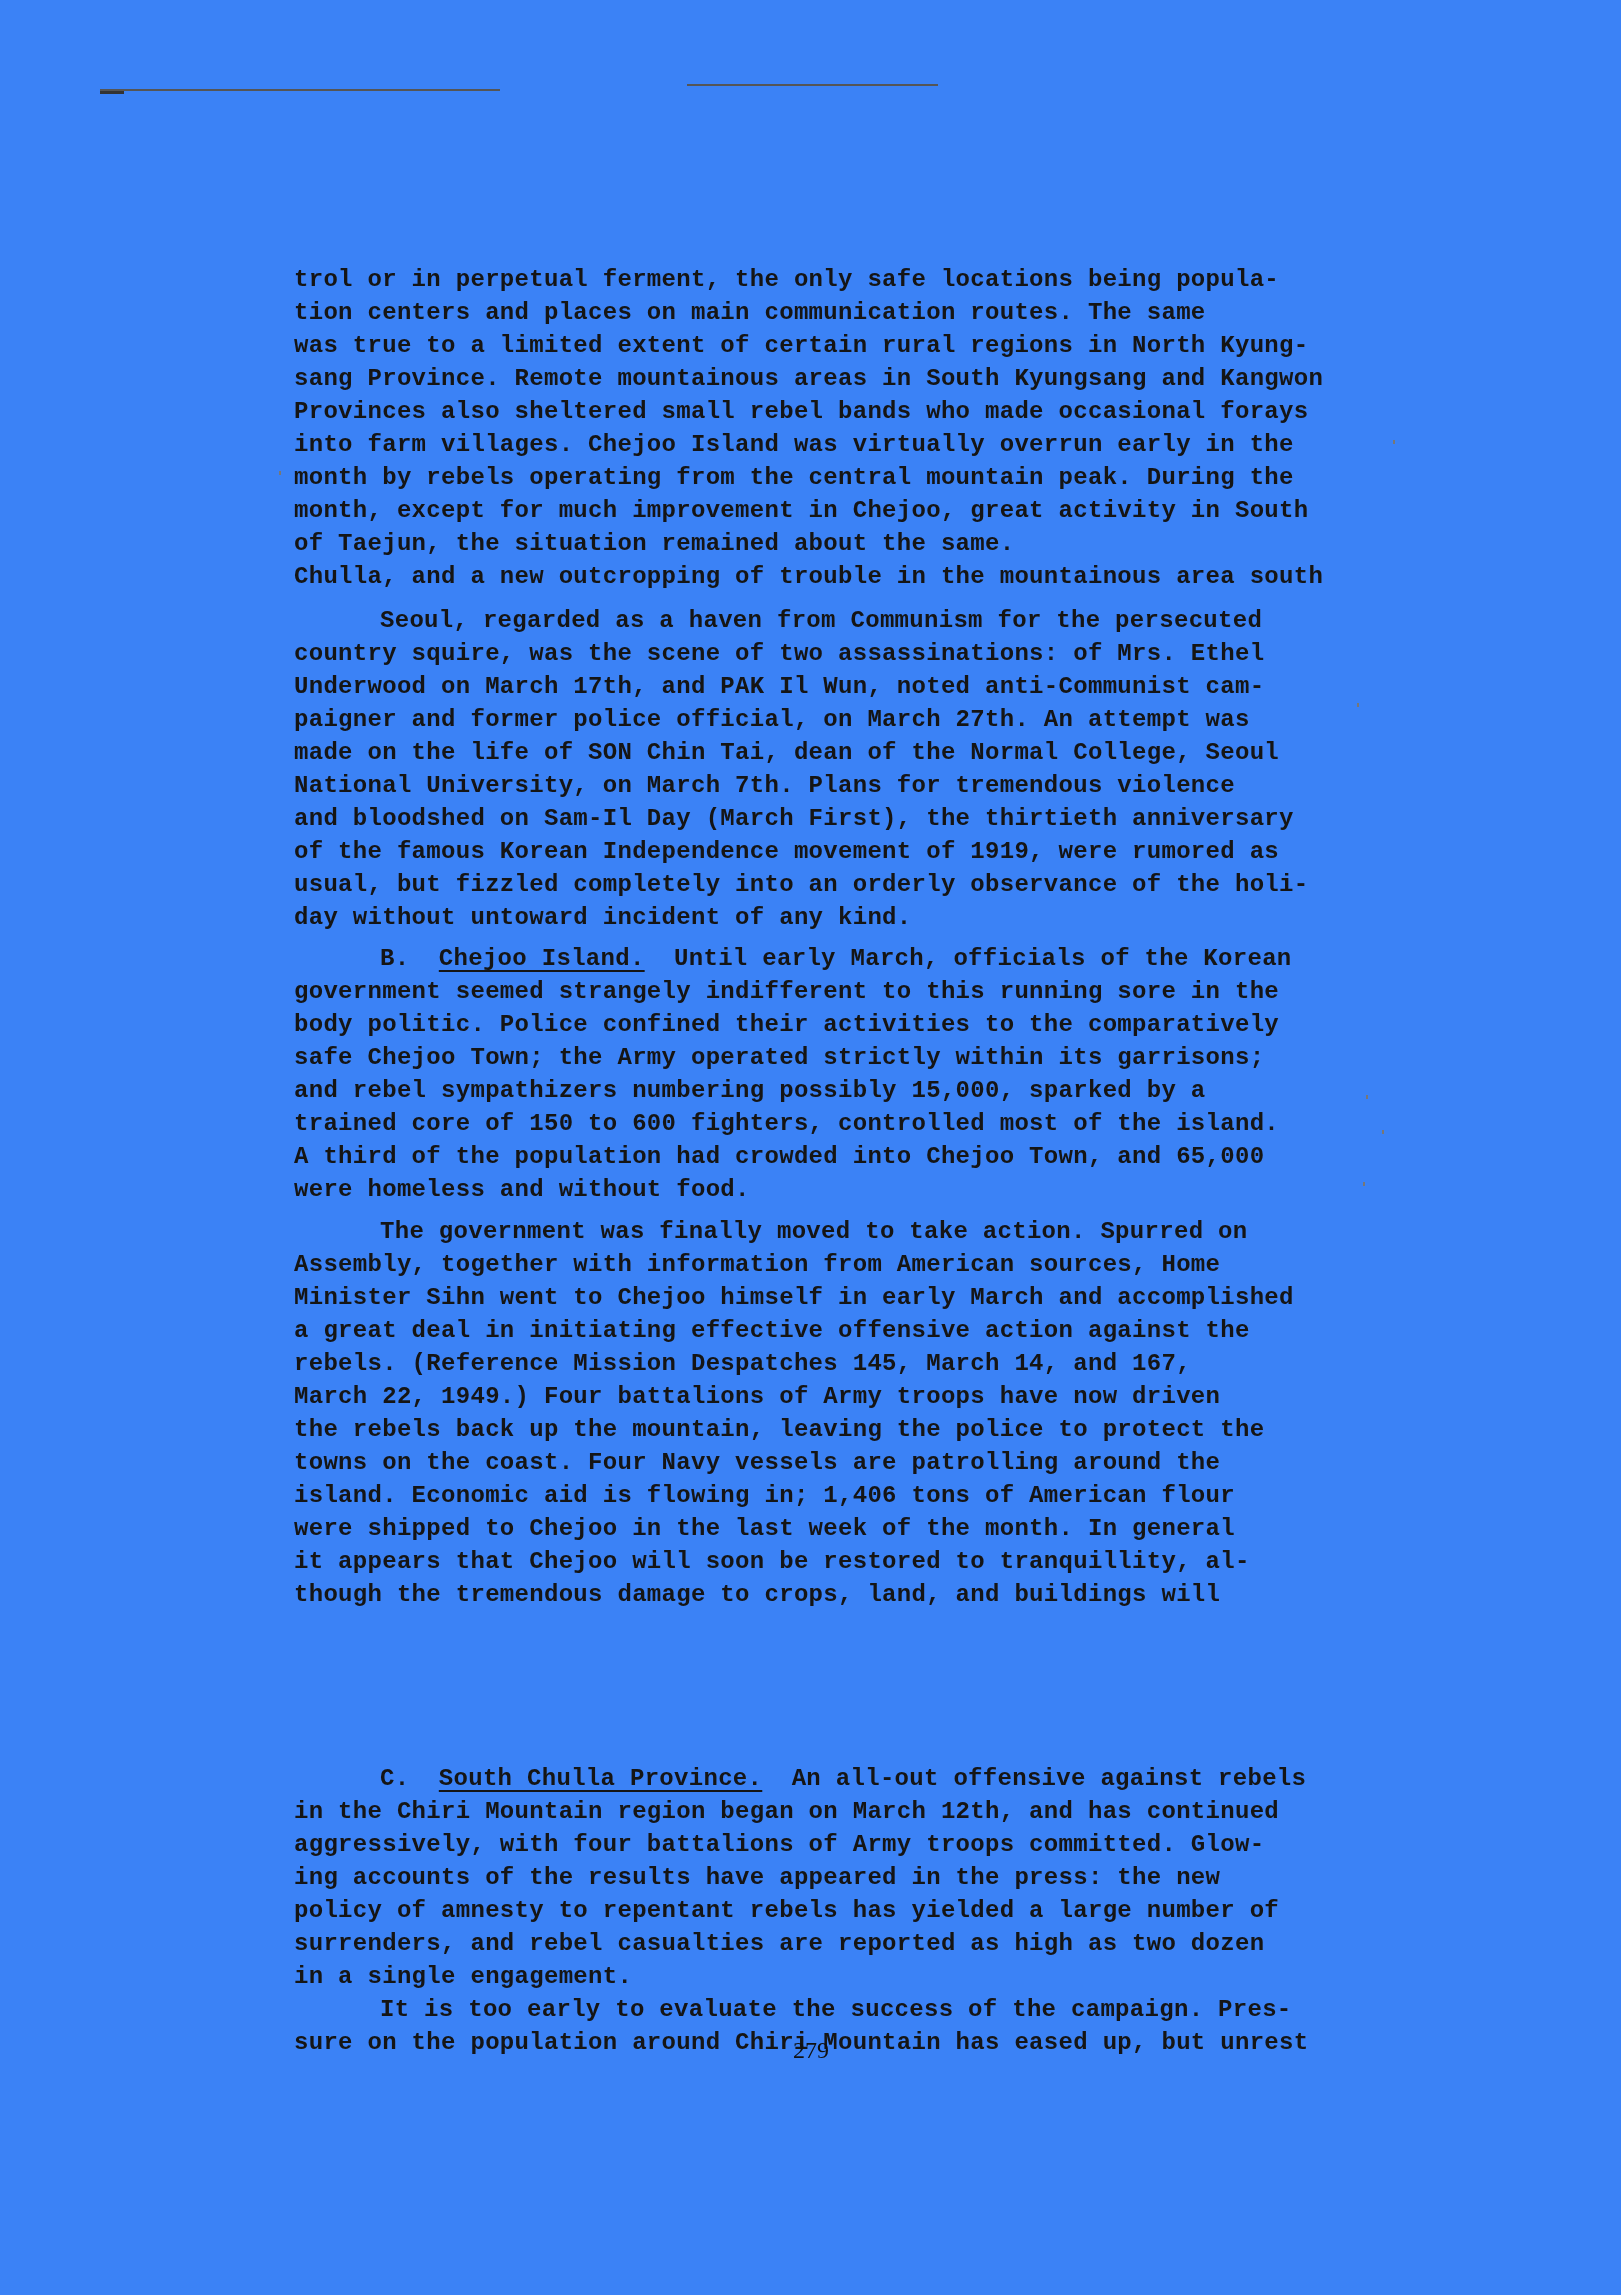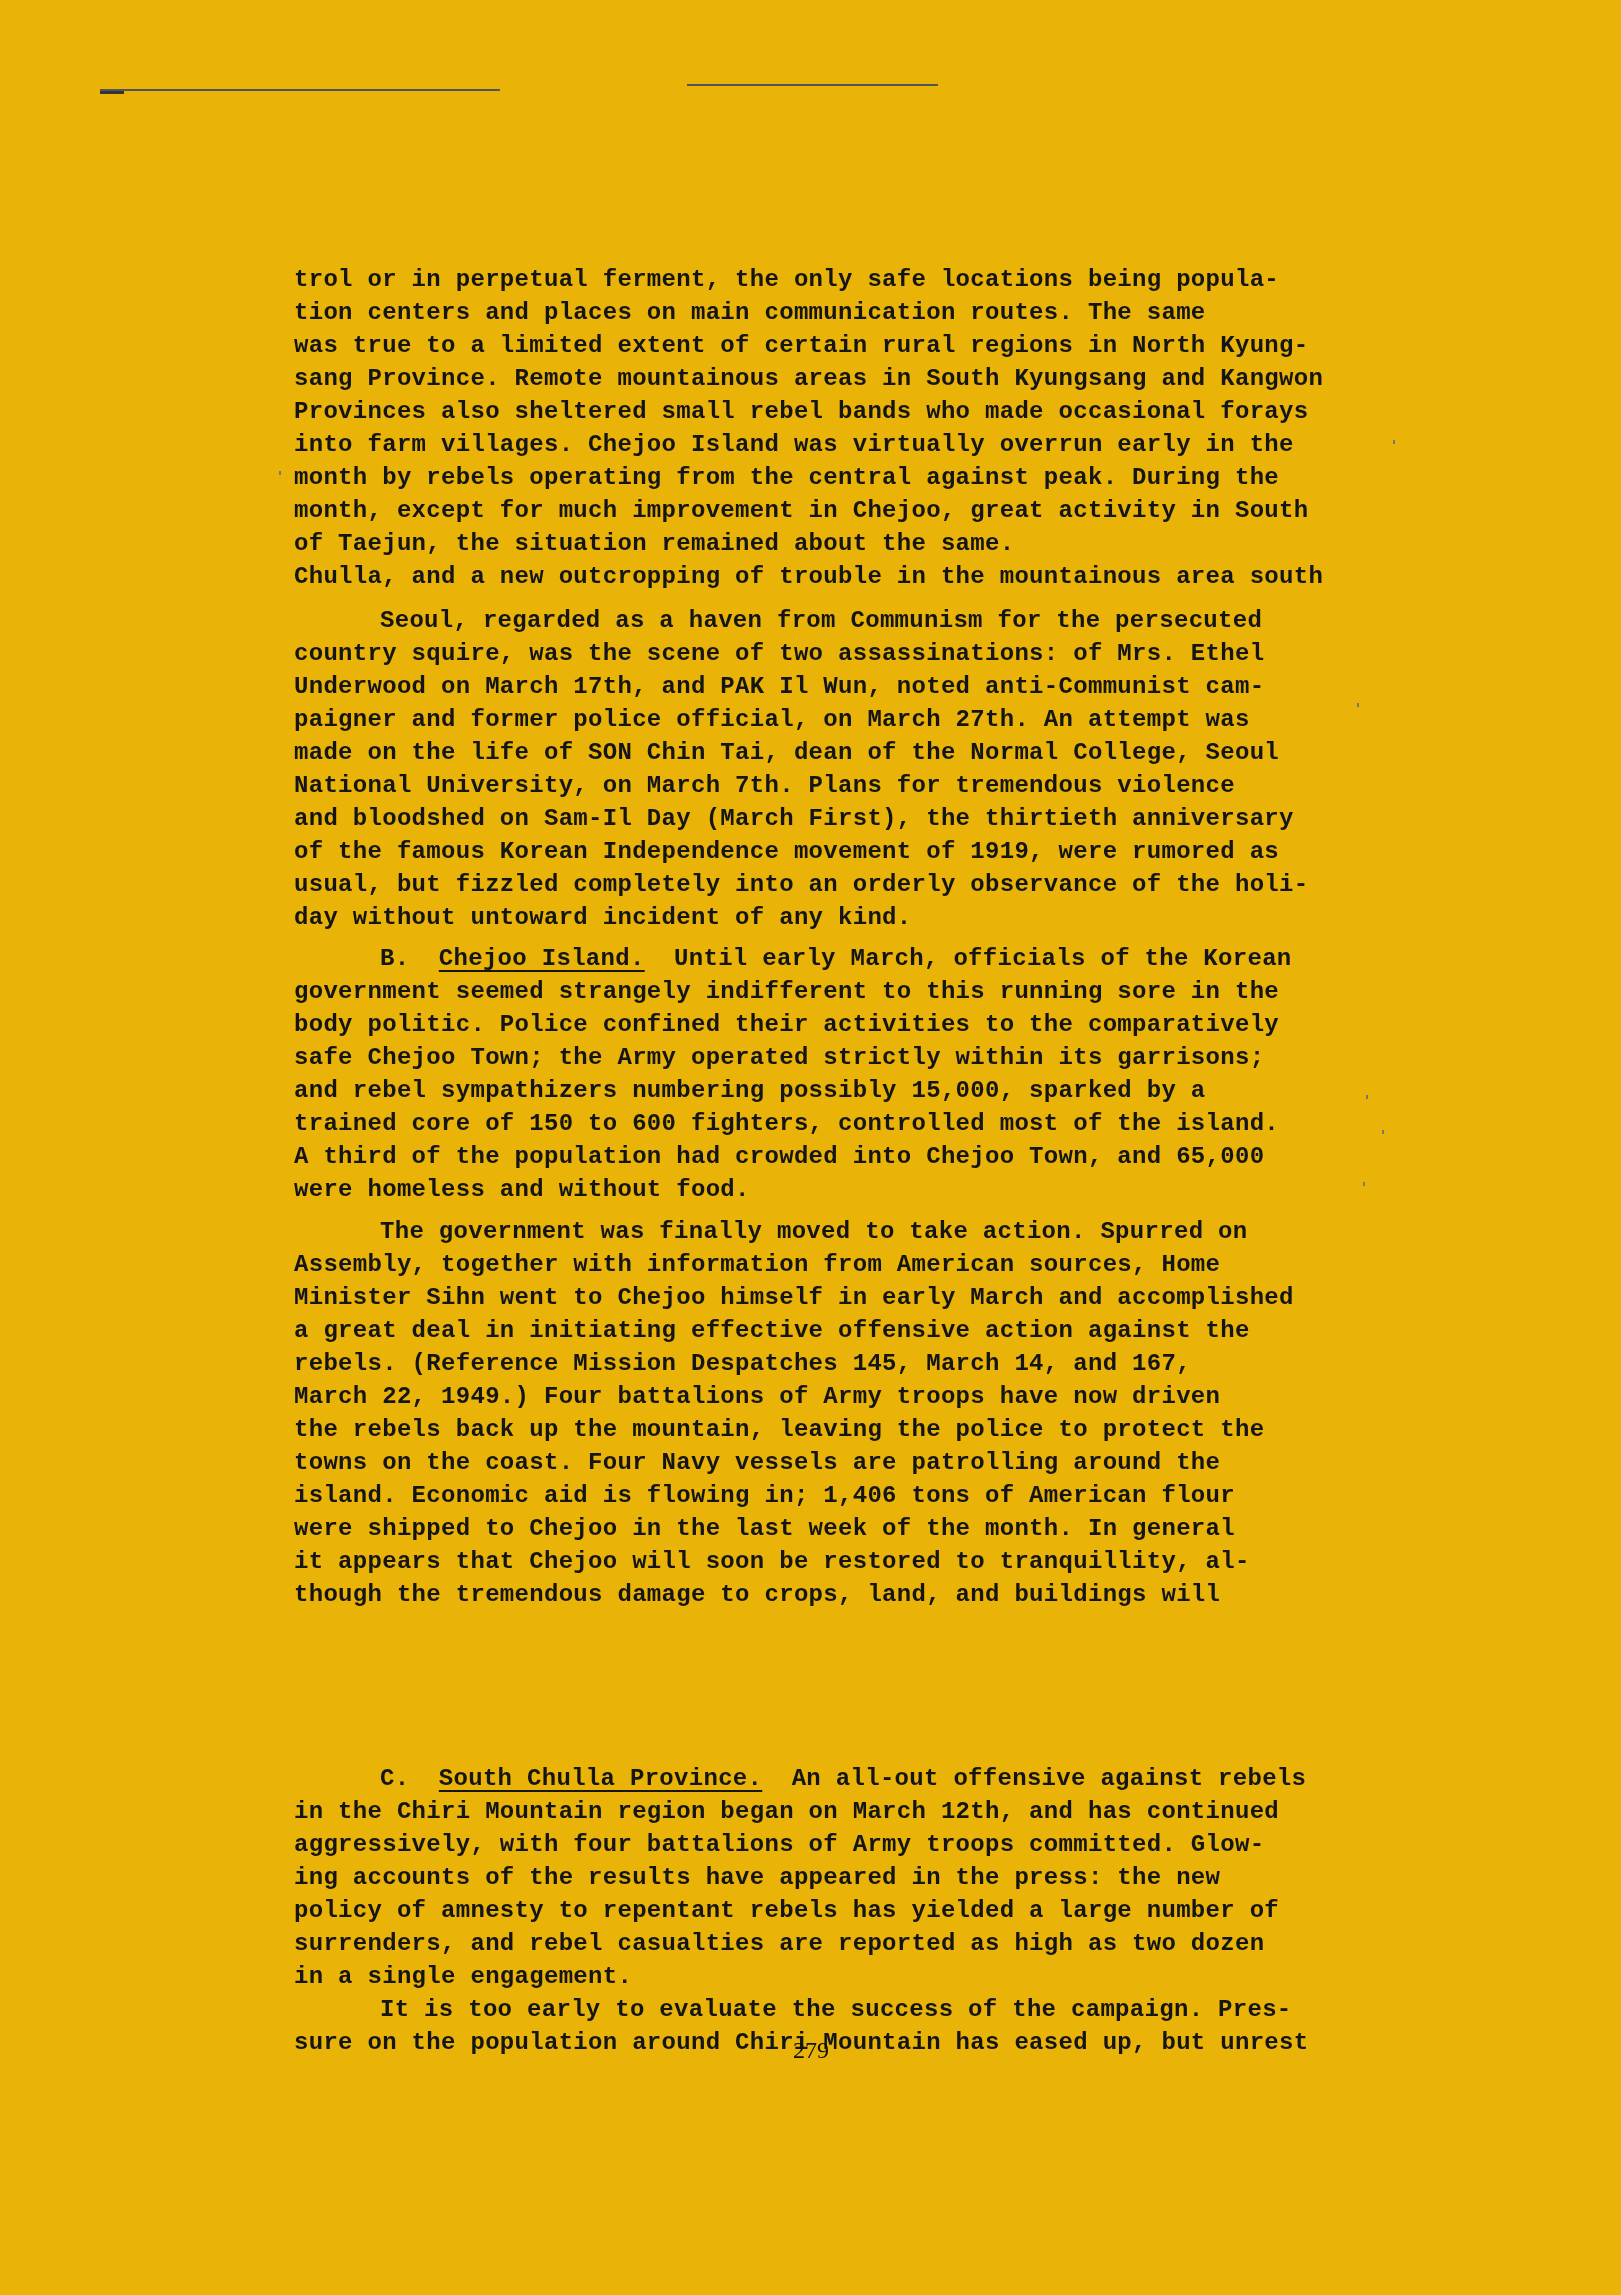--- a/index.html
+++ b/index.html
@@ -12,21 +12,21 @@
       height: 2295px;
       position: relative;
       overflow: hidden;
     }
     .page {
       position: absolute;
       left: 0;
       top: 0;
       width: 1622px;
       height: 2295px;
-      background: #eab308;
+      background: #3b82f6;
     }
     .rule {
       position: absolute;
       height: 2.4px;
       background: #555555;
     }
     .text-block {
       position: absolute;
       left: 294px;
       width: 1068px;
@@ -80,21 +80,21 @@
   <div class="rule" style="left:100px; top:91px; width:23.6px; height:3.1px; background:#333;"></div>
   <div class="rule" style="left:687px; top:84px; width:251px; height:2.4px;"></div>
 
   <div class="text-block" style="top:263px;">
     <p>trol or in perpetual ferment, the only safe locations being popula-</p>
     <p>tion centers and places on main communication routes.  The same</p>
     <p>was true to a limited extent of certain rural regions in North Kyung-</p>
     <p>sang Province.  Remote mountainous areas in South Kyungsang and Kangwon</p>
     <p>Provinces also sheltered small rebel bands who made occasional forays</p>
     <p>into farm villages.  Chejoo Island was virtually overrun early in the</p>
-    <p>month by rebels operating from the central against peak.  During the</p>
+    <p>month by rebels operating from the central mountain peak.  During the</p>
     <p>month, except for much improvement in Chejoo, great activity in South</p>
     <p>of Taejun, the situation remained about the same.</p>
     <p>Chulla, and a new outcropping of trouble in the mountainous area south</p>
   </div>
 
   <div class="text-block" style="top:604px;">
     <p class="indent">Seoul, regarded as a haven from Communism for the persecuted</p>
     <p>country squire, was the scene of two assassinations:  of Mrs. Ethel</p>
     <p>Underwood on March 17th, and PAK Il Wun, noted anti-Communist cam-</p>
     <p>paigner and former police official, on March 27th.  An attempt was</p>

